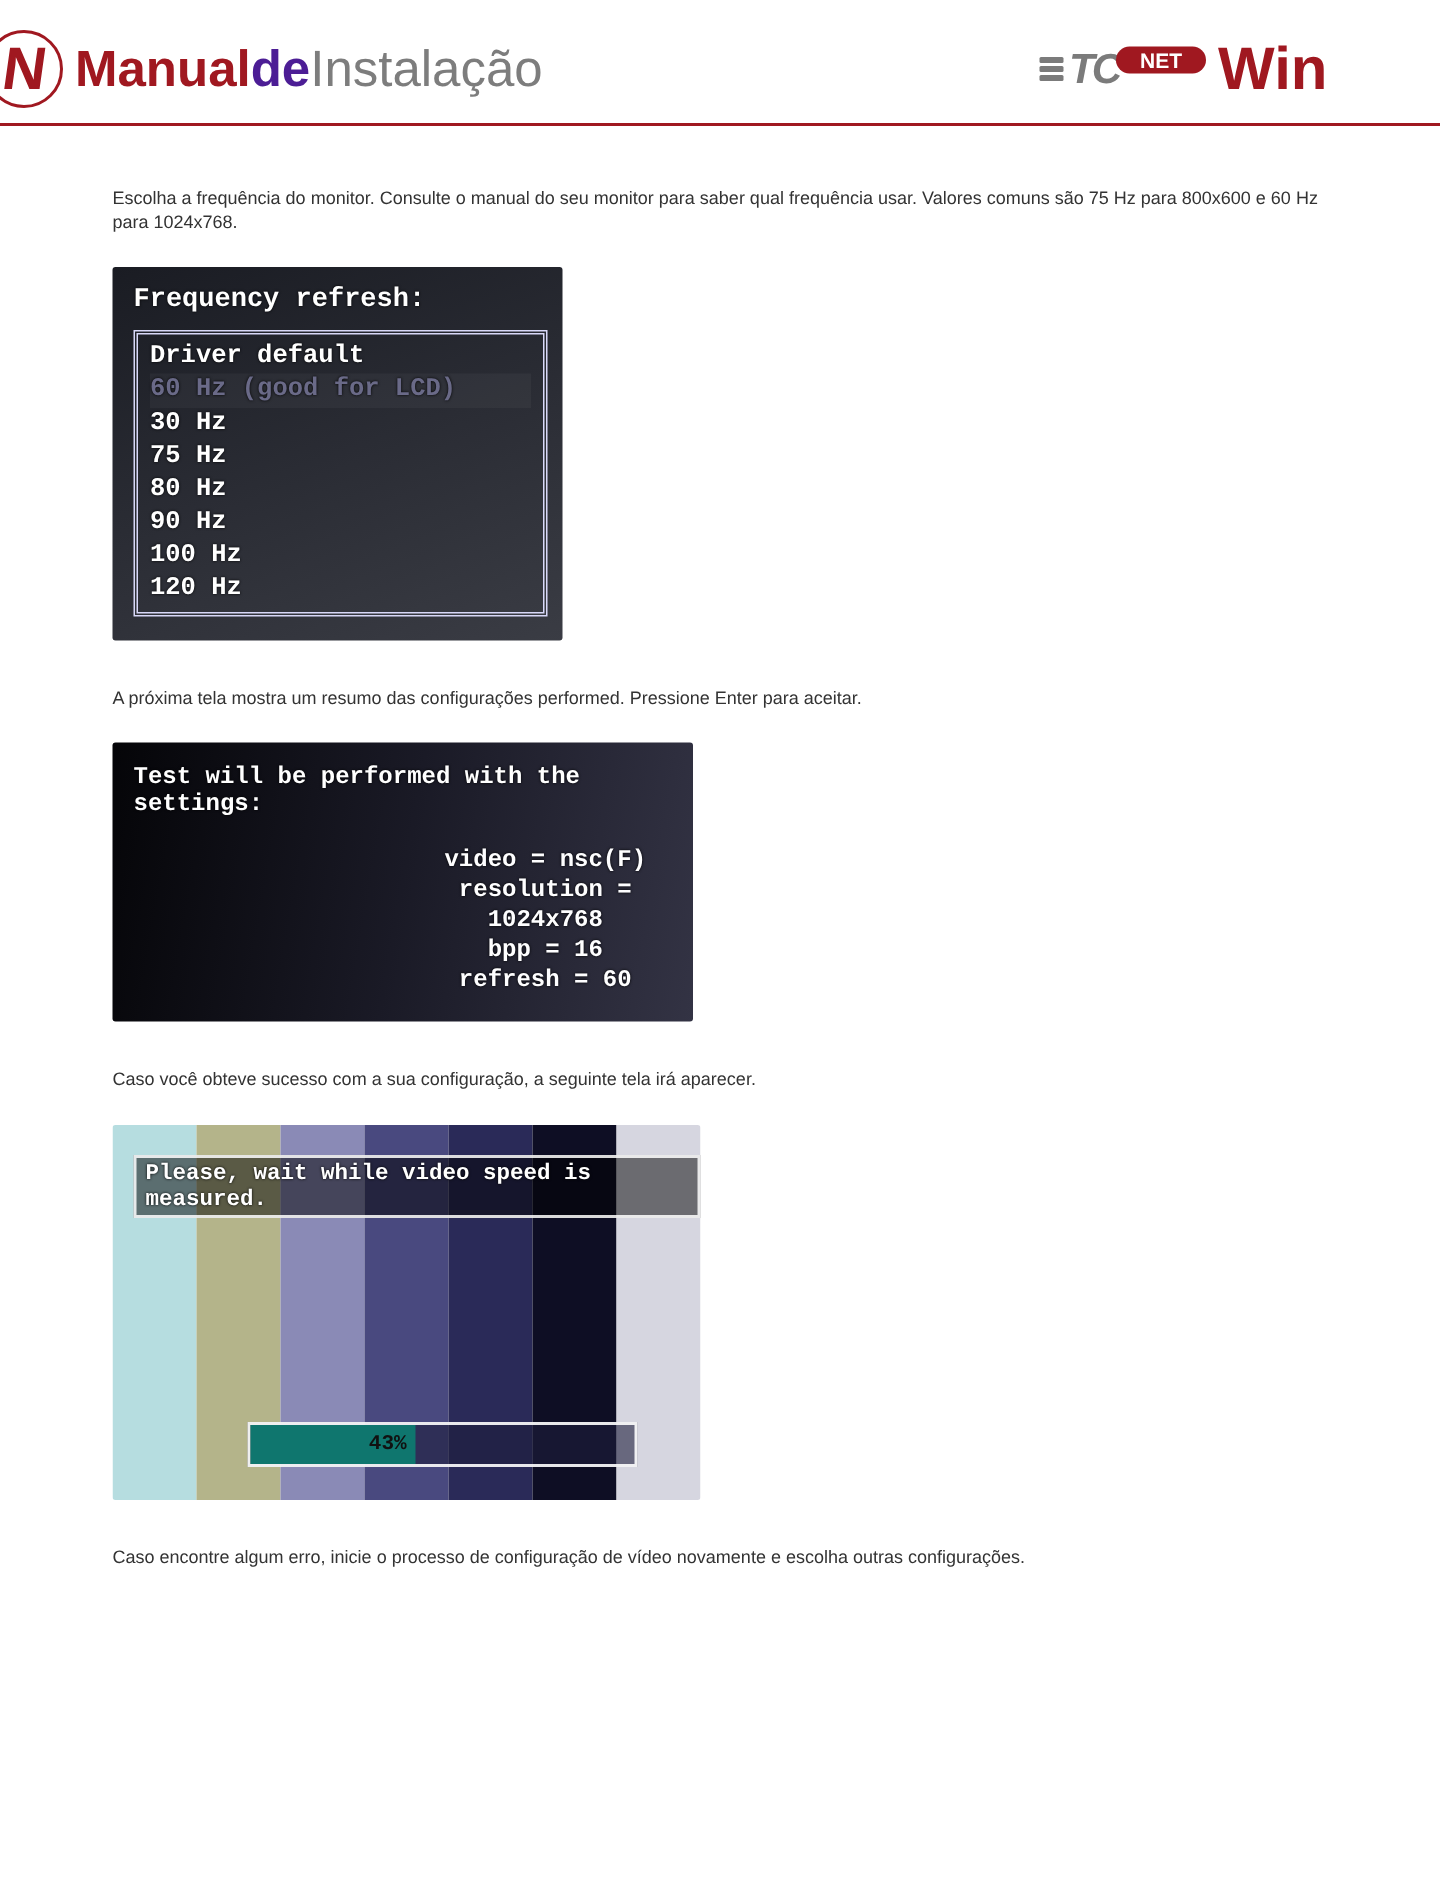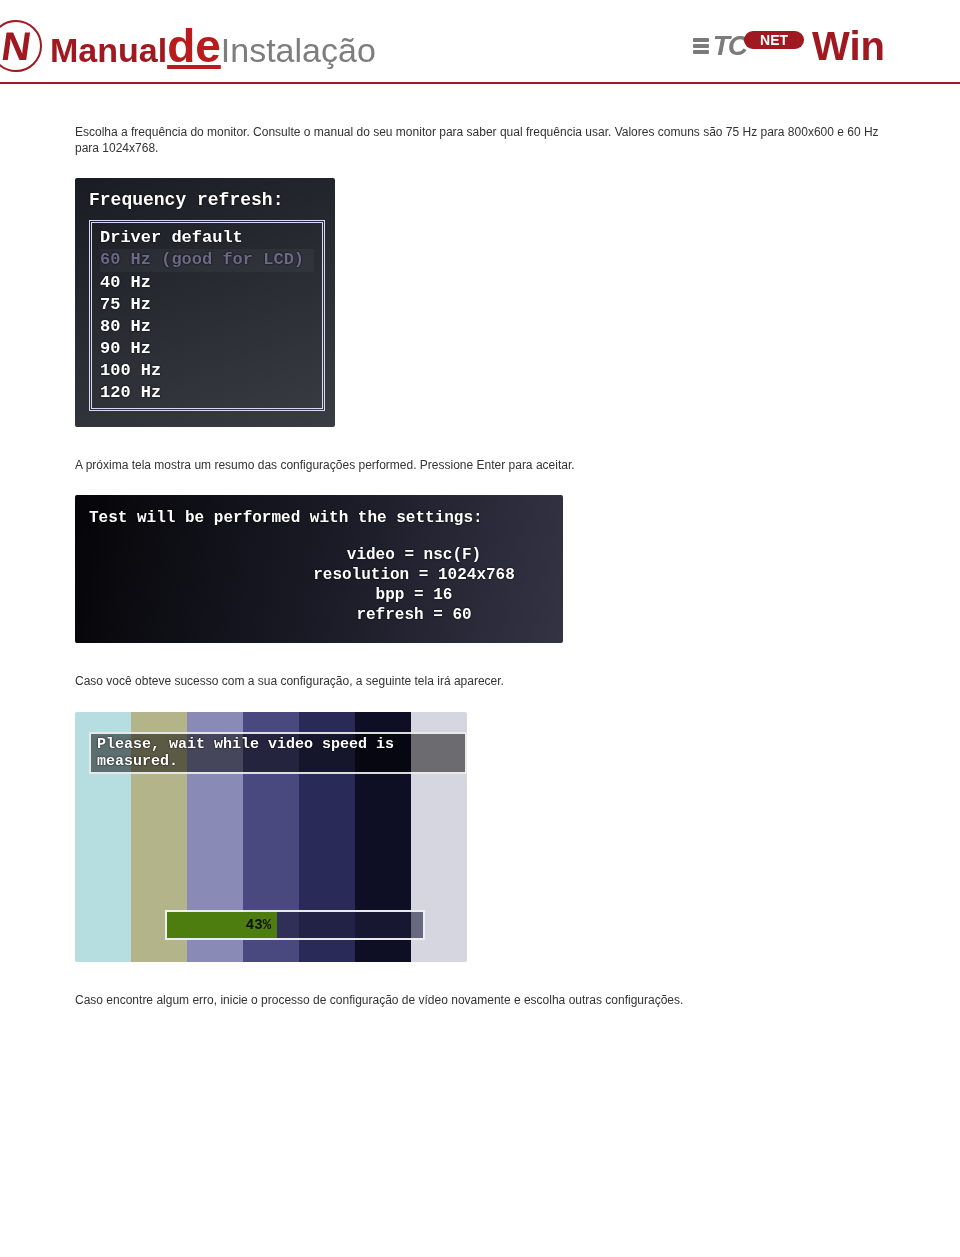--- a/index.html
+++ b/index.html
@@ -40,24 +40,23 @@
     transform: skewX(-8deg);
     line-height: 1;
   }
   .title-wrap { line-height: 1; }
   .title-main {
     font-size: 34px;
     font-weight: bold;
     color: #a01820;
   }
   .title-mid {
-    font-size: 46px;
-    font-weight: bold;
-    color: #b91c1c;
-    text-decoration: underline;
+    font-size: 34px;
+    font-weight: bold;
+    color: #4c1d95;
   }
   .title-end {
     font-size: 34px;
     font-weight: normal;
     color: #7d7d7d;
   }
   .brand-right {
     display: flex;
     align-items: center;
     gap: 4px;
@@ -90,21 +89,21 @@
     font-size: 12px;
     color: #333;
     line-height: 1.35;
     margin-bottom: 22px;
   }
   .screenshot {
     margin-bottom: 30px;
   }
   
   .shot1 {
-    width: 260px;
+    width: 300px;
     background: linear-gradient(160deg,#1a1c23 0%,#2a2c34 50%,#3a3c44 100%);
     padding: 12px 10px 16px 14px;
     font-family: "Courier New", monospace;
     color: #f0f0ff;
     border-radius: 2px;
   }
   .shot1-title {
     font-size: 18px; font-weight:bold; margin-bottom:10px;
     color:#fff;
     text-shadow: 0 0 2px #000;
@@ -117,21 +116,21 @@
     font-size: 17px; font-weight:bold; color:#fff;
     line-height:1.3;
     text-shadow: 0 0 2px #000;
   }
   .shot1-item.selected {
     color:#6a6a88;
     background:rgba(255,255,255,0.04);
   }
   
   .shot2 {
-    width: 488px;
+    width: 387px;
     background: linear-gradient(100deg,#050508 0%,#1a1a26 50%,#333344 100%);
     padding: 14px 14px 18px 14px;
     font-family:"Courier New",monospace;
     color:#fefeff;
     border-radius:2px;
   }
   .shot2-title {
     font-size:16px; font-weight:bold; color:#fff; margin-bottom:18px;
     text-shadow:0 0 2px #000;
   }
@@ -167,21 +166,21 @@
     text-shadow:0 0 2px #000;
   }
   .progwrap {
     position:absolute; bottom:22px; left:90px;
     width:260px; height:30px;
     border:2px solid rgba(255,255,255,0.9);
     background:rgba(30,30,60,0.6);
     display:flex; align-items:stretch;
   }
   .progfill {
-    width:43%; background:#4d7c0f;
+    width:43%; background:#0f766e;
     display:flex; align-items:center; justify-content:flex-end;
     padding-right:6px;
   }
   .progtext {
     font-family:"Courier New",monospace;
     font-weight:bold; font-size:14px; color:#111;
   }
 </style>
 </head>
 <body>
@@ -211,21 +210,21 @@
 
 <div class="content">
 
   <p class="para">Escolha a frequência do monitor. Consulte o manual do seu monitor para saber qual frequência usar. Valores comuns são 75 Hz para 800x600 e 60 Hz para 1024x768.</p>
 
   <div class="screenshot shot1">
     <div class="shot1-title">Frequency refresh:</div>
     <div class="shot1-box" id="shot1-box">
         <div class="shot1-item">Driver default</div>
         <div class="shot1-item selected">60 Hz (good for LCD)</div>
-        <div class="shot1-item">40 Hz</div>
+        <div class="shot1-item">30 Hz</div>
         <div class="shot1-item">75 Hz</div>
         <div class="shot1-item">80 Hz</div>
         <div class="shot1-item">90 Hz</div>
         <div class="shot1-item">100 Hz</div>
         <div class="shot1-item">120 Hz</div>
       </div>
   </div>
 
   <p class="para">A próxima tela mostra um resumo das configurações performed. Pressione Enter para aceitar.</p>
 

